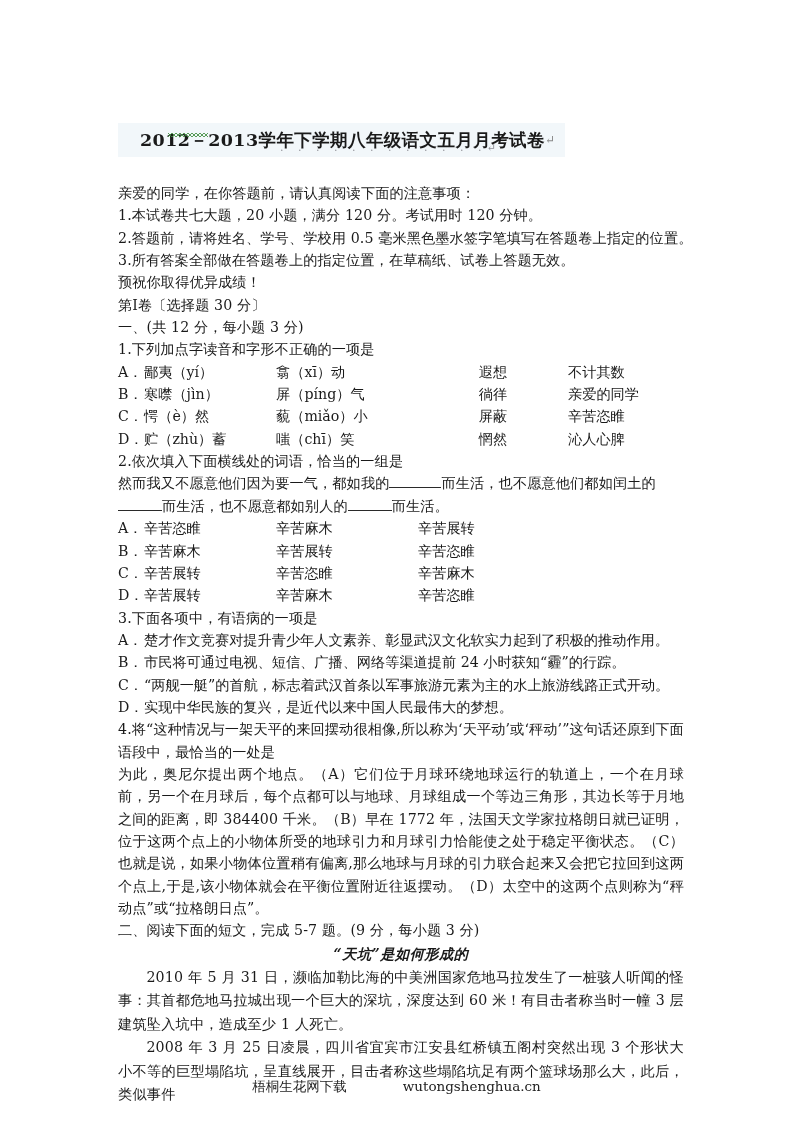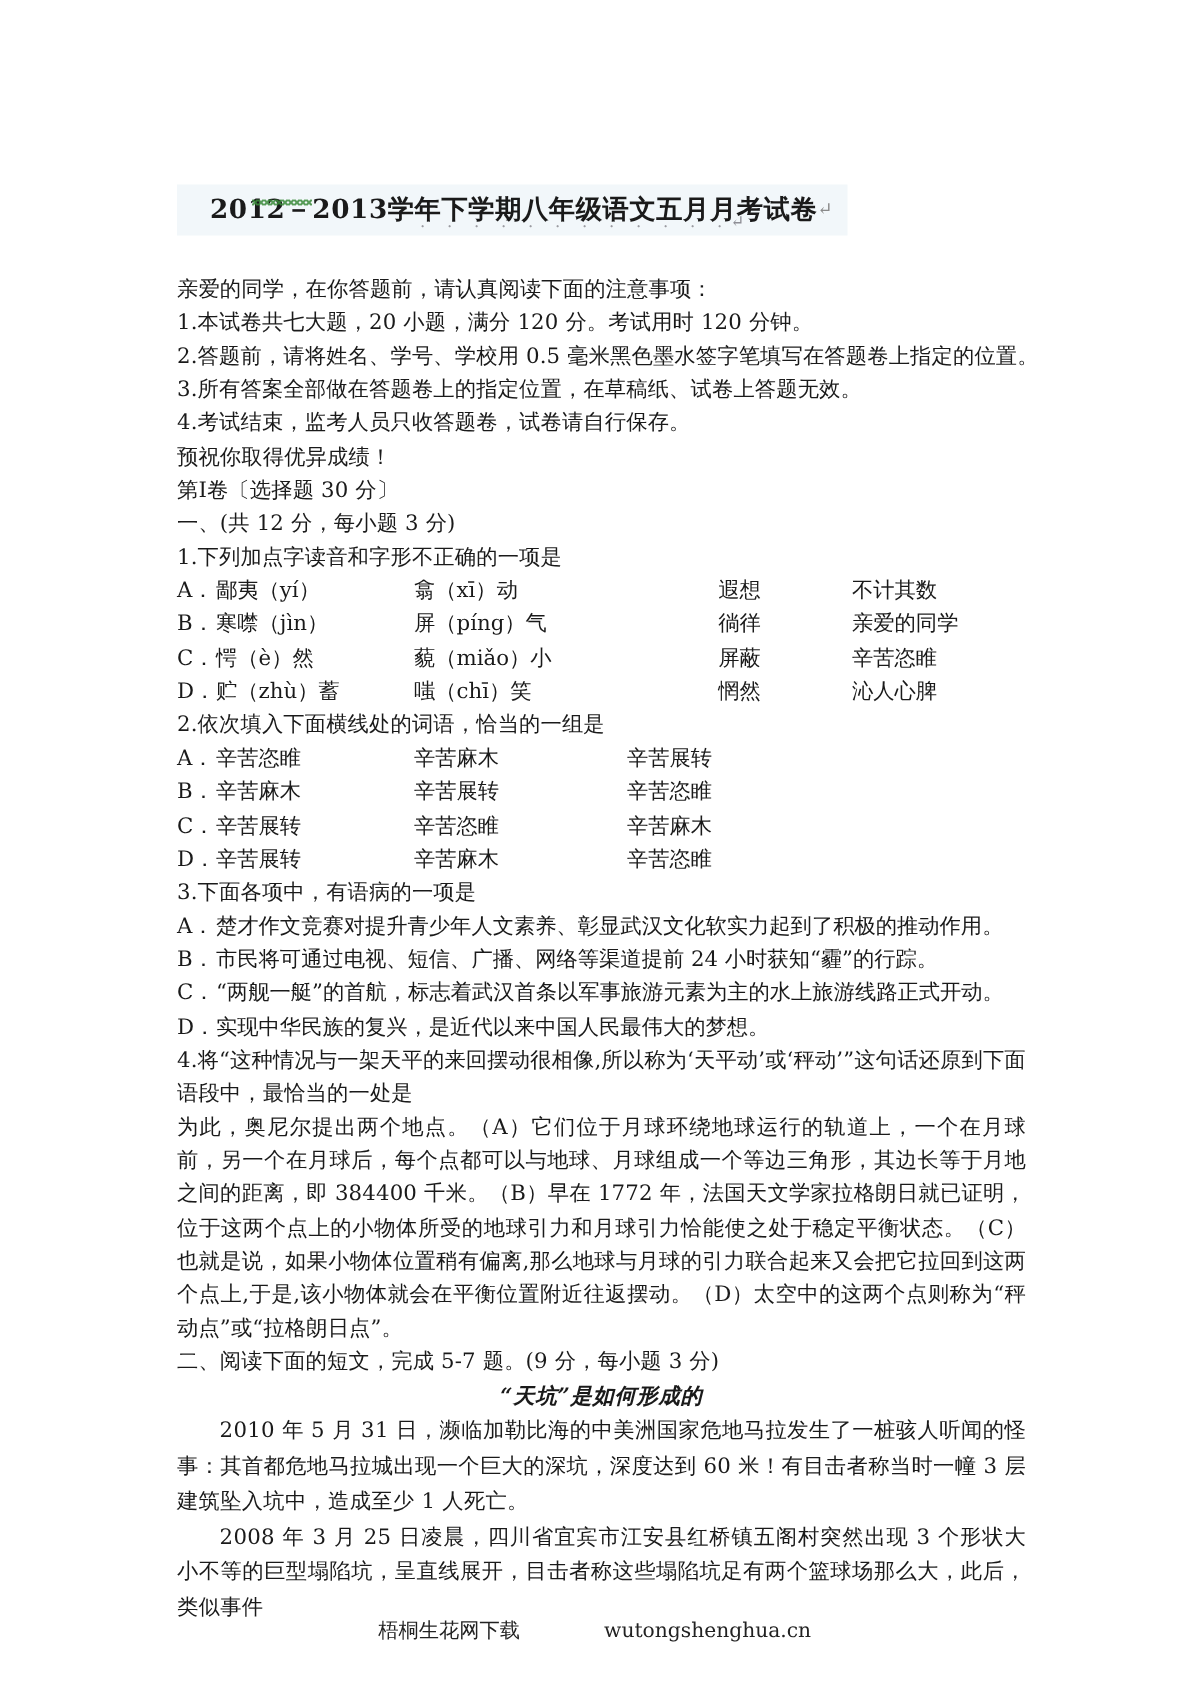--- a/index.html
+++ b/index.html
@@ -143,21 +143,20 @@
   </div>
   <div class="title-underline-squiggle"></div>
   <div class="dot-row"><span>. . . . . . . . . . . .</span><span class="pilcrow">↵</span></div>
 
   <div class="body">
 
     <div class="ln">亲爱的同学，在你答题前，请认真阅读下面的注意事项：</div>
     <div class="ln">1.本试卷共七大题，20 小题，满分 120 分。考试用时 120 分钟。</div>
     <div class="ln">2.答题前，请将姓名、学号、学校用 0.5 毫米黑色墨水签字笔填写在答题卷上指定的位置。</div>
     <div class="ln">3.所有答案全部做在答题卷上的指定位置，在草稿纸、试卷上答题无效。</div>
-    <div class="ln">4.考试结束，监考人员只收答题卷，试卷请自行保存。</div>
     <div class="ln">预祝你取得优异成绩！</div>
 
     <div class="ln">第Ⅰ卷〔选择题 30 分〕</div>
     <div class="ln">一、(共 12 分，每小题 3 分)</div>
 
     <div class="ln">1.下列加点字读音和字形不正确的一项是</div>
     <div class="opt-row">
       <span class="opt-label">A．</span>
       <span class="c1">鄙夷（yí）</span>
       <span class="c2">翕（xī）动</span>
@@ -180,20 +179,21 @@
     </div>
     <div class="opt-row">
       <span class="opt-label">D．</span>
       <span class="c1">贮（zhù）蓄</span>
       <span class="c2">嗤（chī）笑</span>
       <span class="c3 c-center">惘然</span>
       <span class="c3c">沁人心脾</span>
     </div>
 
     <div class="ln">2.依次填入下面横线处的词语，恰当的一组是</div>
+    <div class="ln wrap"><span>然而我又不愿意他们因为要一气，都如我的</span><span class="blank-s"></span><span>而生活，也不愿意他们都如闰土的</span><span class="blank-m"></span><span>而生活，也不愿意都如别人的</span><span class="blank-m"></span><span>而生活。</span></div>
 
     <div class="opt-row">
       <span class="opt-label">A．</span>
       <span class="c1">辛苦恣睢</span>
       <span class="c2">辛苦麻木</span>
       <span class="c3">辛苦展转</span>
     </div>
     <div class="opt-row">
       <span class="opt-label">B．</span>
       <span class="c1">辛苦麻木</span>

